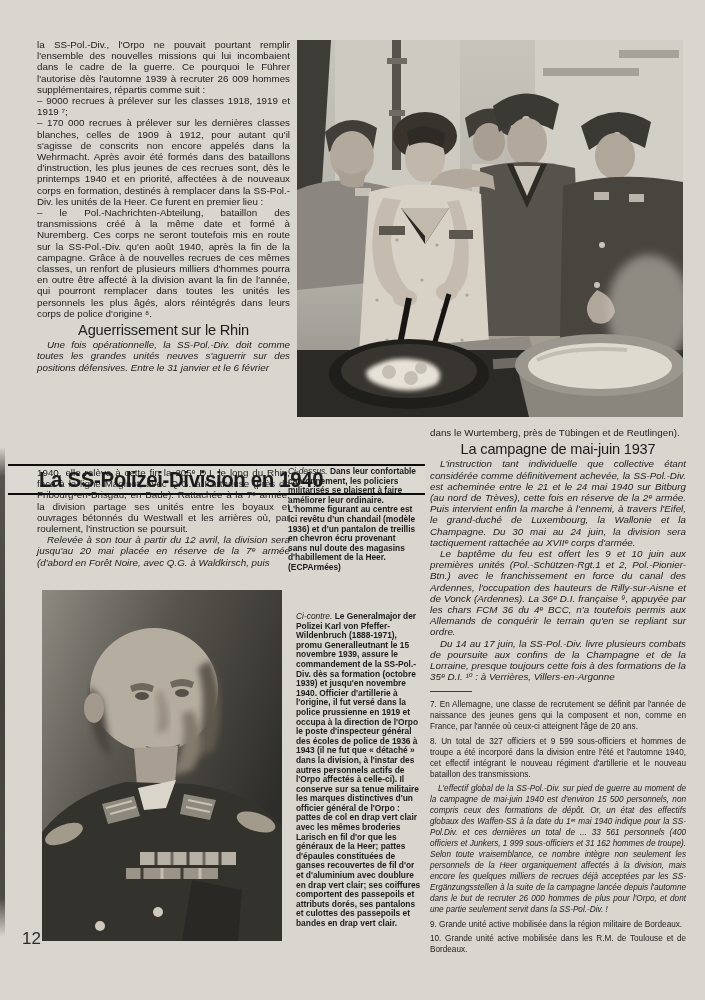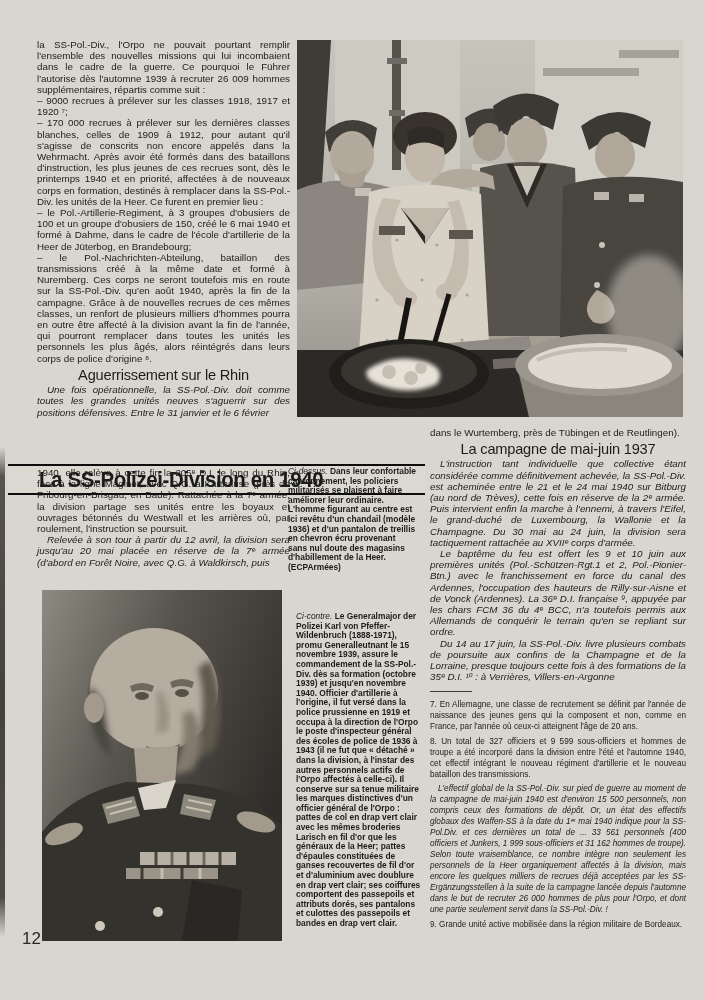--- a/index.html
+++ b/index.html
@@ -86,23 +86,22 @@
 </style>
 </head>
 <body>
 
 <div id="page">
 
   <div id="left-strip" class="abs"></div>
 
   <div id="col-left-top" class="abs bodytext">
     <p>la SS-Pol.-Div., l'Orpo ne pouvait pourtant remplir l'ensemble des nouvelles missions qui lui incombaient dans le cadre de la guerre. Ce pourquoi le Führer l'autorise dès l'automne 1939 à recruter 26 009 hommes supplémentaires, répartis comme suit :</p>
-    <p>– 9000 recrues à prélever sur les classes 1918, 1917 et 1920 ⁷;</p>
+    <p>– 9000 recrues à prélever sur les classes 1918, 1919 et 1919 ⁷;</p>
     <p>– 170 000 recrues à prélever sur les dernières classes blanches, celles de 1909 à 1912, pour autant qu'il s'agisse de conscrits non encore appelés dans la Wehrmacht. Après avoir été formés dans des bataillons d'instruction, les plus jeunes de ces recrues sont, dès le printemps 1940 et en priorité, affectées à de nouveaux corps en formation, destinés à remplacer dans la SS-Pol.-Div. les unités de la Heer. Ce furent en premier lieu :</p>
-    <p>– le Pol.-Artillerie-Regiment, à 3 groupes d'obusiers de 100 et un groupe d'obusiers de 150, créé le 6 mai 1940 et formé à Dahme, dans le cadre de l'école d'artillerie de la Heer de Jüterbog, en Brandebourg;</p>
     <p>– le Pol.-Nachrichten-Abteilung, bataillon des transmissions créé à la même date et formé à Nuremberg. Ces corps ne seront toutefois mis en route sur la SS-Pol.-Div. qu'en août 1940, après la fin de la campagne. Grâce à de nouvelles recrues de ces mêmes classes, un renfort de plusieurs milliers d'hommes pourra en outre être affecté à la division avant la fin de l'année, qui pourront remplacer dans toutes les unités les personnels les plus âgés, alors réintégrés dans leurs corps de police d'origine ⁸.</p>
     <h3 class="subhead">Aguerrissement sur le Rhin</h3>
     <p class="indent">Une fois opérationnelle, la SS-Pol.-Div. doit comme toutes les grandes unités neuves s'aguerrir sur des positions défensives. Entre le 31 janvier et le 6 février</p>
   </div>
 
   <div id="photo-top" class="abs">
     <svg viewBox="0 0 386 377" preserveAspectRatio="none">
       <defs>
         <linearGradient id="wallg" x1="0" y1="0" x2="0" y2="1">
           <stop offset="0" stop-color="#c7c4bc"></stop>
@@ -295,18 +294,19 @@
     <h3 class="subhead">La campagne de mai-juin 1937</h3>
     <p class="indent">L'instruction tant individuelle que collective étant considérée comme définitivement achevée, la SS-Pol.-Div. est acheminée entre le 21 et le 24 mai 1940 sur Bitburg (au nord de Trèves), cette fois en réserve de la 2ᵉ armée. Puis intervient enfin la marche à l'ennemi, à travers l'Eifel, le grand-duché de Luxembourg, la Wallonie et la Champagne. Du 30 mai au 24 juin, la division sera tactiquement rattachée au XVIIᵉ corps d'armée.</p>
     <p class="indent">Le baptême du feu est offert les 9 et 10 juin aux premières unités (Pol.-Schützen-Rgt.1 et 2, Pol.-Pionier-Btn.) avec le franchissement en force du canal des Ardennes, l'occupation des hauteurs de Rilly-sur-Aisne et de Vonck (Ardennes). La 36ᵉ D.I. française ⁹, appuyée par les chars FCM 36 du 4ᵉ BCC, n'a toutefois permis aux Allemands de conquérir le terrain qu'en se repliant sur ordre.</p>
     <p class="indent">Du 14 au 17 juin, la SS-Pol.-Div. livre plusieurs combats de poursuite aux confins de la Champagne et de la Lorraine, presque toujours cette fois à des formations de la 35ᵉ D.I. ¹⁰ : à Verrières, Villers-en-Argonne</p>
     <div class="fn-rule"></div>
     <div class="footnotes">
       <p>7. En Allemagne, une classe de recrutement se définit par l'année de naissance des jeunes gens qui la composent et non, comme en France, par l'année où ceux-ci atteignent l'âge de 20 ans.</p>
       <p>8. Un total de 327 officiers et 9 599 sous-officiers et hommes de troupe a été incorporé dans la division entre l'été et l'automne 1940, cet effectif intégrant le nouveau régiment d'artillerie et le nouveau bataillon des transmissions.</p>
       <p class="indent">L'effectif global de la SS-Pol.-Div. sur pied de guerre au moment de la campagne de mai-juin 1940 est d'environ 15 500 personnels, non compris ceux des formations de dépôt. Or, un état des effectifs globaux des Waffen-SS à la date du 1ᵉʳ mai 1940 indique pour la SS-Pol.Div. et ces dernières un total de ... 33 561 personnels (400 officiers et Junkers, 1 999 sous-officiers et 31 162 hommes de troupe). Selon toute vraisemblance, ce nombre intègre non seulement les personnels de la Heer organiquement affectés à la division, mais encore les quelques milliers de recrues déjà acceptées par les SS-Ergänzungsstellen à la suite de la campagne lancée depuis l'automne dans le but de recruter 26 000 hommes de plus pour l'Orpo, et dont une partie seulement servit dans la SS-Pol.-Div. !</p>
       <p>9. Grande unité active mobilisée dans la région militaire de Bordeaux.</p>
+      <p>10. Grande unité active mobilisée dans les R.M. de Toulouse et de Bordeaux.</p>
     </div>
   </div>
 
   <div id="page-number" class="abs">12</div>
 
 </div>
 
 </body></html>

